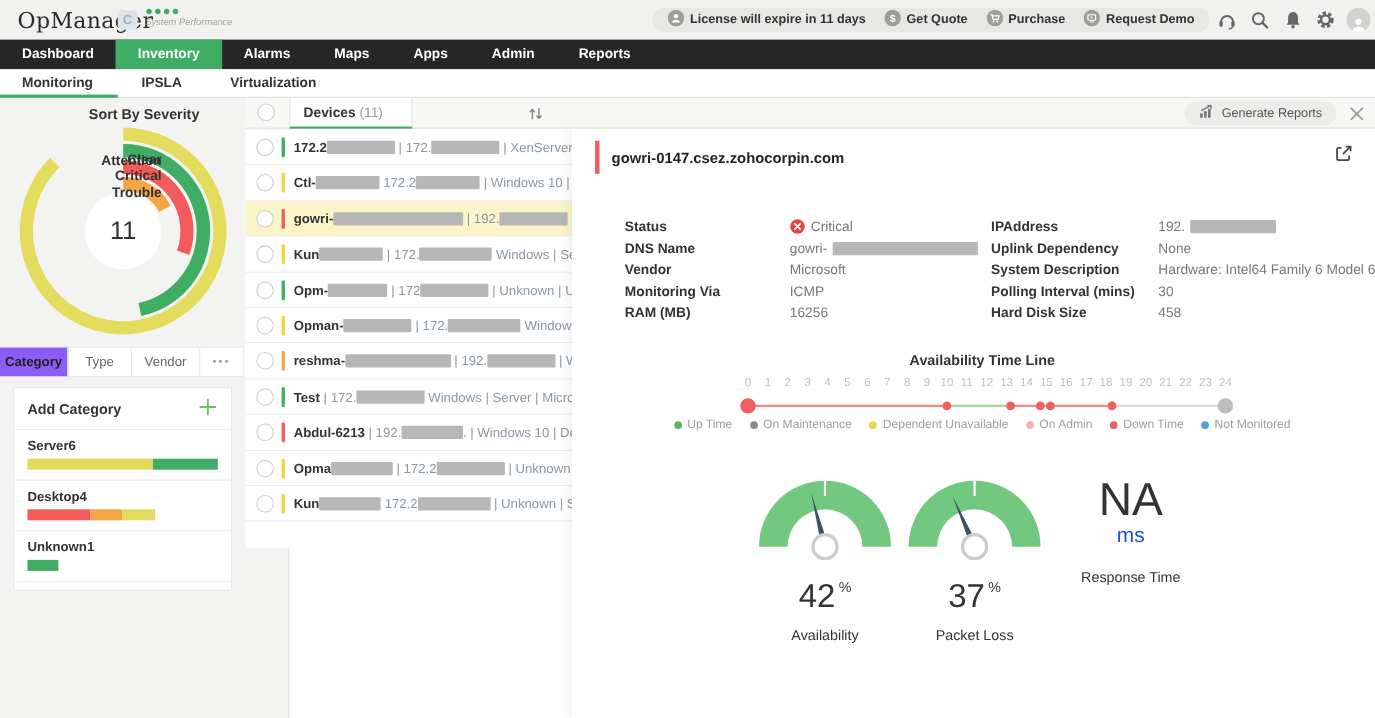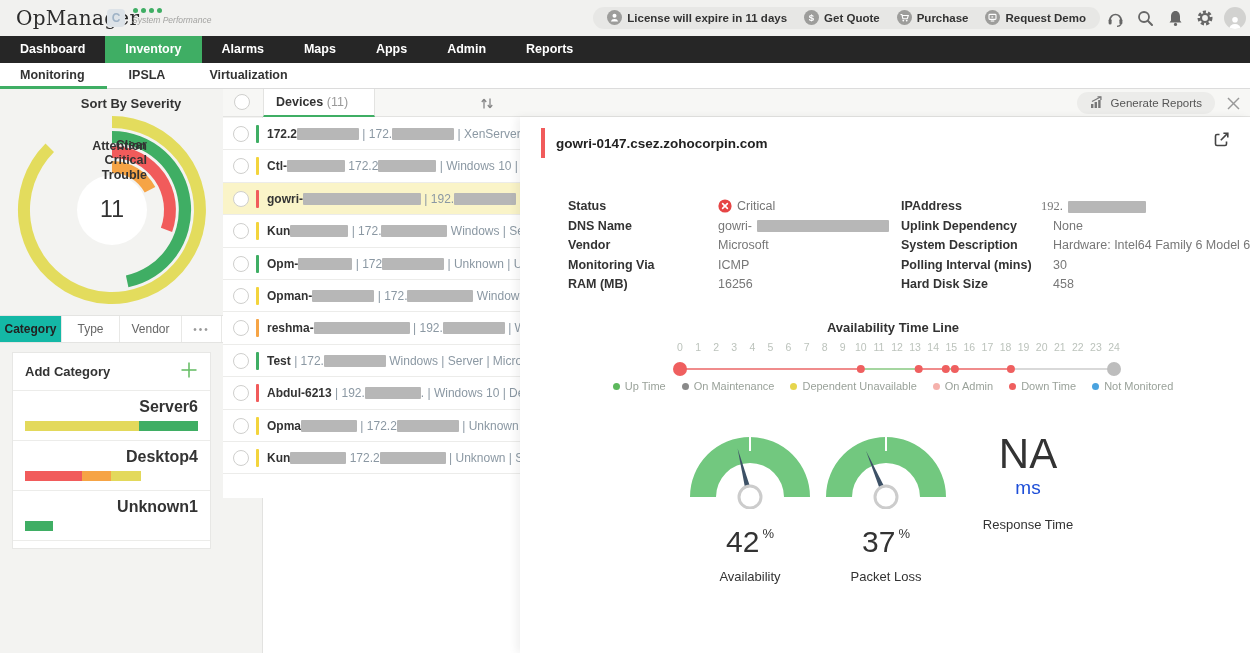--- a/index.html
+++ b/index.html
@@ -51,28 +51,28 @@
                font-size:13px; font-weight:bold; color:#333; }
   .sev-label { position:absolute; right:115px; font-size:12.5px; font-weight:bold; color:#333;
                white-space:nowrap; }
   #sev-donut { position:absolute; left:12px; top:21px; }
   .sev-total { position:absolute; left:82px; top:107px; width:60px; text-align:center;
                font-size:23px; color:#333; }
   .cat-tabs { position:absolute; left:0; top:226px; width:223px; height:28px; display:flex;
               background:#fff; border-top:1px solid #e4e4e2; border-bottom:1px solid #e4e4e2; }
   .cat-tab { border-right:1px solid #e8e8e6; font-size:12px; color:#666; line-height:27px;
              text-align:center; cursor:pointer; }
-  .cat-tab.active { background:#14b8a6; color:#222; font-weight:bold;text-align:center; }
+  .cat-tab.active { background:#8b5cf6; color:#222; font-weight:bold;text-align:center; }
   .cat-tab.dots-tab { letter-spacing:2px; color:#999; font-size:10px; }
   .cat-card { position:absolute; left:12px; top:263px; width:199px; background:#fff;
               border:1px solid #e7e7e5; }
   .cat-add { height:37px; display:flex; align-items:center; justify-content:space-between;
              padding:0 12px; font-size:13px; font-weight:bold; color:#333; cursor:pointer; }
   .cat-row { border-top:1px solid #ececea; padding:7px 12px 9px 12px; cursor:pointer; }
-  .cat-row-top { display:flex; justify-content:flex-end; font-size:16px;
+  .cat-row-top { display:flex; justify-content:flex-start; font-size:12px;
                  font-weight:bold; color:#333; }
   .cat-bar { margin-top:5px; height:10px; display:flex; }
   .cat-bar i { height:10px; }
   .cat-foot { border-top:1px solid #ececea; height:8px; }
 
   
   .list-strip { position:absolute; left:223px; top:89px; width:1027px; height:28px;
                 background:#f7f7f5; border-bottom:1px solid #e3e3e1; }
   .chk { position:absolute; width:16px; height:16px; border:1.5px solid #cfcfcd;
          border-radius:50%; background:#fff; cursor:pointer; }
@@ -370,21 +370,21 @@
         </div>
         <div class="field-label" style="left: 48px; top: 140.8px;">Monitoring Via</div>
         <div class="field-value" style="left: 198px; top: 140.8px;">
           <span>ICMP</span>
         </div>
         <div class="field-label" style="left: 48px; top: 160.4px;">RAM (MB)</div>
         <div class="field-value" style="left: 198px; top: 160.4px;">
           <span>16256</span>
         </div>
         <div class="field-label" style="left: 381px; top: 82px;">IPAddress</div>
-        <div class="field-value" style="left: 521px; top: 82px; font-family: Liberation Serif, serif;">
+        <div class="field-value" style="left: 533px; top: 82px;">
           <span>192.</span>
           <span class="redact" style="width: 78px;"></span>
         </div>
         <div class="field-label" style="left: 381px; top: 101.6px;">Uplink Dependency</div>
         <div class="field-value" style="left: 533px; top: 101.6px;">
           <span>None</span>
         </div>
         <div class="field-label" style="left: 381px; top: 121.2px;">System Description</div>
         <div class="field-value" style="left: 533px; top: 121.2px;">
           <span>Hardware: Intel64 Family 6 Model 61 ...</span>

